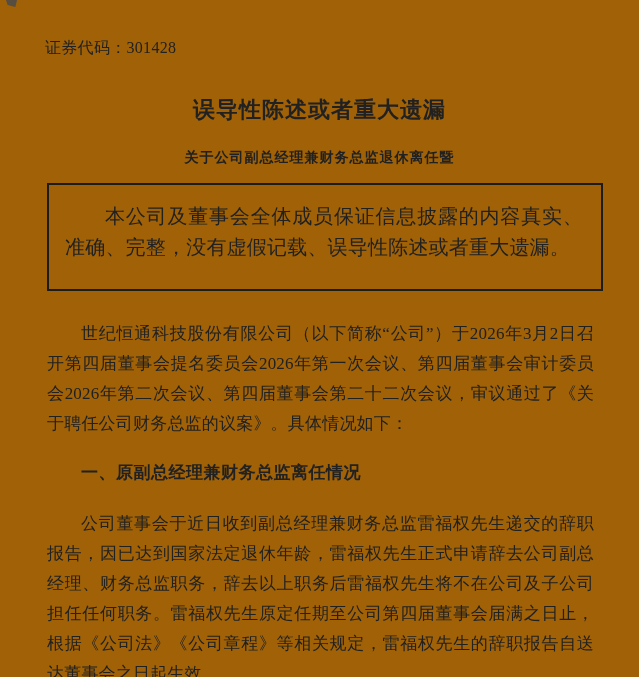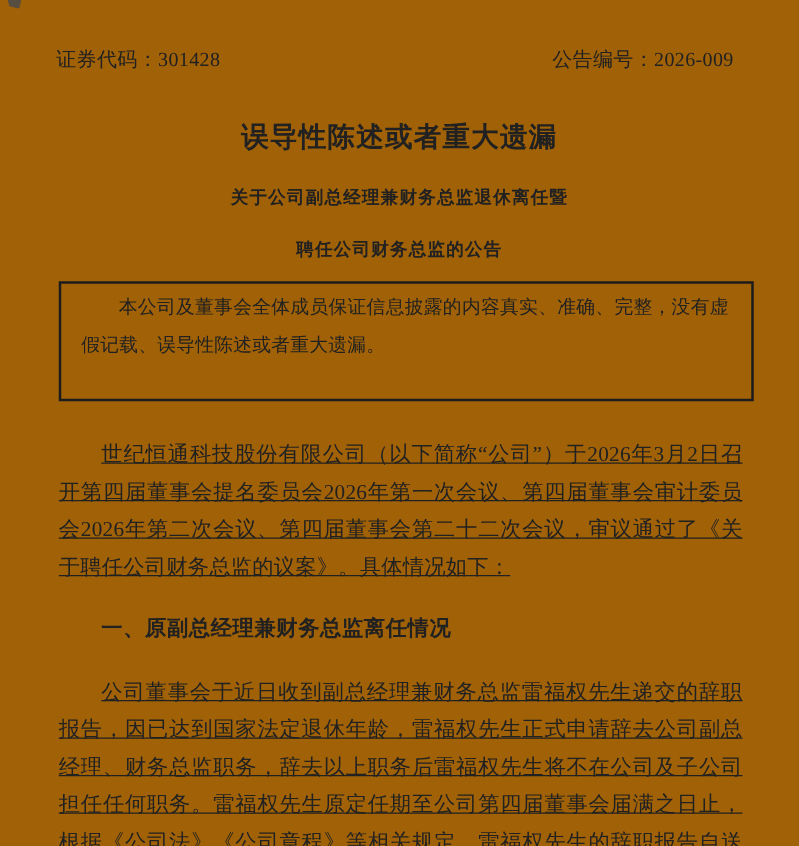--- a/index.html
+++ b/index.html
@@ -47,35 +47,34 @@
     letter-spacing: 1px;
   }
   .title-line2, .title-line3 {
     font-size: 14px;
     letter-spacing: 1px;
     margin-top: 24px;
   }
   .disclaimer-box {
     margin: 16px 36px 0 47px;
     border: 2px solid #1c1c1c;
-    padding: 4px 18px 26px 16px;
-    font-size: 15px;
+    padding: 16px 18px 26px 16px;
+    font-size: 20px;
     line-height: 31px;
     text-indent: 2em;
     text-align: justify;
     letter-spacing: 0.2px;
   }
   .body-para {
     margin: 0 45px 0 47px;
     font-size: 17px;
     line-height: 30px;
     text-indent: 2em;
     text-align: justify;
     letter-spacing: 0.2px;
-    text-decoration: underline;
   }
   .para-intro {
     margin-top: 28px;
   }
   .section-heading {
     margin: 22px 45px 17px 47px;
     font-family: "Liberation Sans", "DejaVu Sans", sans-serif;
     font-weight: bold;
     font-size: 17px;
     text-indent: 2em;
@@ -87,27 +86,25 @@
 </style>
 </head>
 <body>
 
 <div class="page">
 
   <div class="corner-artifact"></div>
 
   <div class="header-row">
     <span>证券代码：301428</span>
-    <span>公告编号：2026-009</span>
   </div>
 
   <div class="title-block">
     <div class="title-line1">误导性陈述或者重大遗漏</div>
     <div class="title-line2">关于公司副总经理兼财务总监退休离任暨</div>
-    <div class="title-line3">聘任公司财务总监的公告</div>
   </div>
 
   <div class="disclaimer-box">本公司及董事会全体成员保证信息披露的内容真实、准确、完整，没有虚假记载、误导性陈述或者重大遗漏。</div>
 
   <p class="body-para para-intro">世纪恒通科技股份有限公司（以下简称“公司”）于2026年3月2日召开第四届董事会提名委员会2026年第一次会议、第四届董事会审计委员会2026年第二次会议、第四届董事会第二十二次会议，审议通过了《关于聘任公司财务总监的议案》。具体情况如下：</p>
 
   <div class="section-heading">一、原副总经理兼财务总监离任情况</div>
 
   <p class="body-para para-section1">公司董事会于近日收到副总经理兼财务总监雷福权先生递交的辞职报告，因已达到国家法定退休年龄，雷福权先生正式申请辞去公司副总经理、财务总监职务，辞去以上职务后雷福权先生将不在公司及子公司担任任何职务。雷福权先生原定任期至公司第四届董事会届满之日止，根据《公司法》《公司章程》等相关规定，雷福权先生的辞职报告自送达董事会之日起生效。</p>
 

